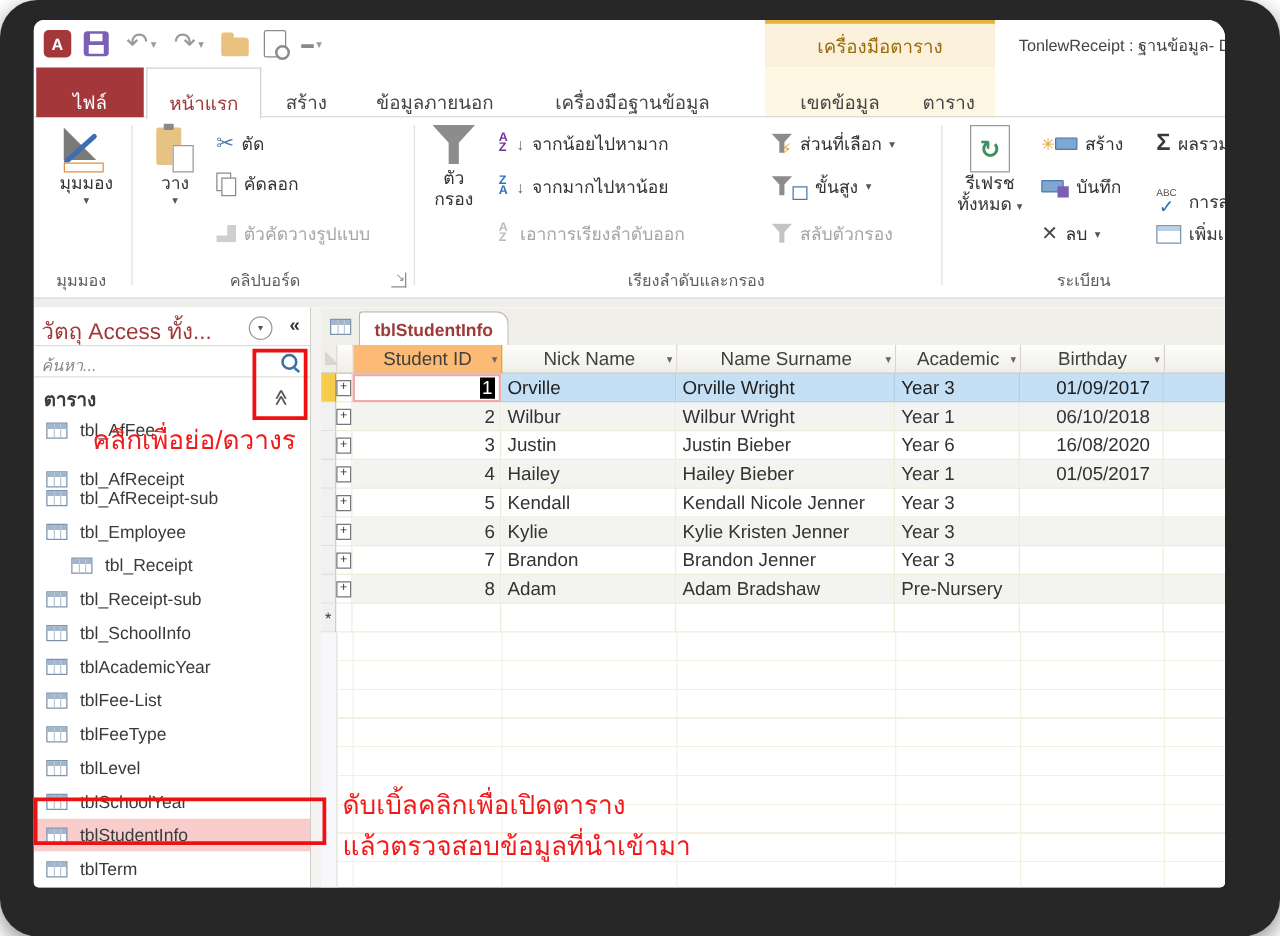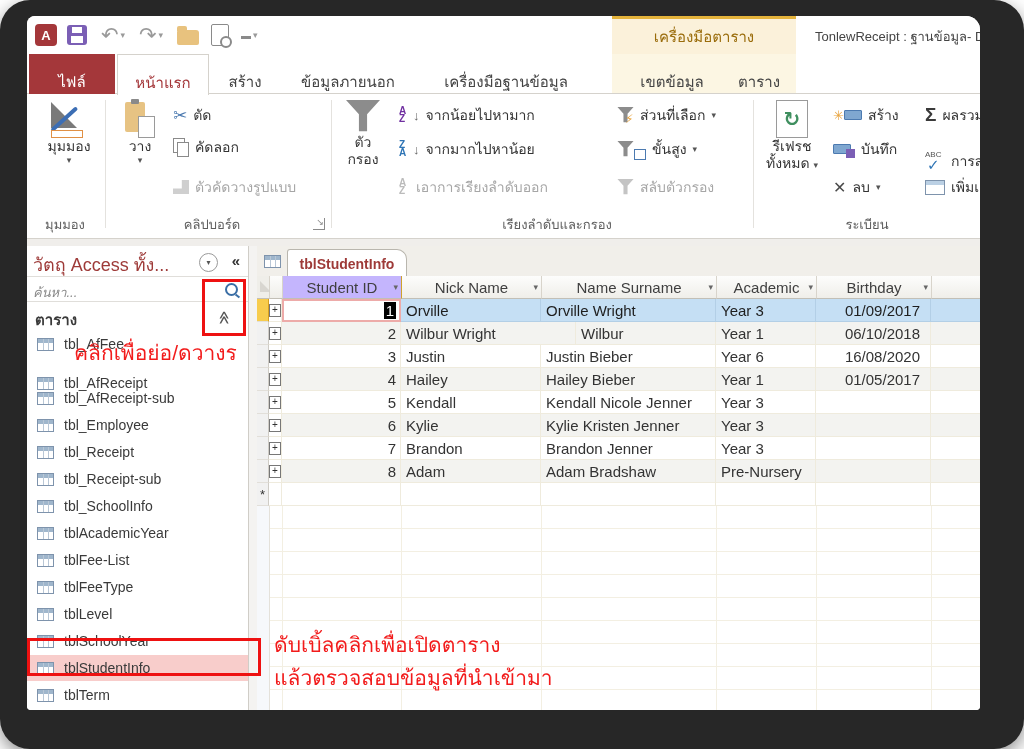--- a/index.html
+++ b/index.html
@@ -91,21 +91,21 @@
   .ticon:after{content:"";position:absolute;left:10px;top:0;bottom:0;width:1px;background:#B9C7D6;}
   .navitem.hl{background:#F8CDCB;}
   
   .sheet{position:absolute;left:230px;top:0;width:723px;height:100%;background:#fff;}
   .tabbar{position:absolute;left:0;top:0;width:100%;height:30px;background:#F1EFEA;border-bottom:1px solid #D8D5D0;}
   .doctab{position:absolute;left:30px;top:3px;width:118px;height:27px;background:#fff;border:1px solid #B9B6AE;border-bottom:none;border-radius:3px 10px 0 0;display:flex;align-items:center;justify-content:center;font-size:14px;font-weight:bold;color:#9E3A38;}
   .tabicon{position:absolute;left:7px;top:9px;}
   .ghead{position:absolute;left:0;top:30px;width:100%;height:23px;display:flex;}
   .hc{box-sizing:border-box;height:23px;background:linear-gradient(#FDFDFC,#EFEEE9);border-right:1px solid #D8D4CB;border-bottom:1px solid #C2BFB6;display:flex;align-items:center;justify-content:center;font-size:15px;color:#3F3F3F;position:relative;overflow:hidden;white-space:nowrap;}
   .hc .hdd{position:absolute;right:3px;font-size:9px;color:#666;}
-  .hc.amber{background:#c4b5fd;border-right-color:#CFA22C;justify-content:center;}
+  .hc.amber{background:#fdba74;border-right-color:#CFA22C;justify-content:center;}
   .corner{background:#EFEEE9;border-right:1px solid #D8D4CB;border-bottom:1px solid #C2BFB6;position:relative;}
   .corner:after{content:"";position:absolute;left:3px;top:5px;width:0;height:0;border-bottom:11px solid #D2D0C9;border-right:11px solid transparent;opacity:.8;}
   .grow{display:flex;height:23px;}
   .cell{box-sizing:border-box;height:23px;border-right:1px solid #EFEBDD;border-bottom:1px solid #EFEBDD;font-size:15px;color:#333;display:flex;align-items:center;overflow:hidden;white-space:nowrap;}
   .cell.num{justify-content:flex-end;padding-right:4px;}
   .cell.txt{padding-left:5px;}
   .cell.date{justify-content:flex-end;padding-right:10px;}
   .selc{box-sizing:border-box;background:#F1F1F1;border-right:1px solid #CFCCC6;border-bottom:1px solid #E2DFD9;}
   .selc.active{background:#F7CC4D;border-right-color:#D8A01F;}
   .selc.star{display:flex;align-items:center;justify-content:center;font-size:13px;color:#333;background:#F1F1F1;}
@@ -337,21 +337,21 @@
             <span>tbl_AfReceipt</span>
           </div>
         <div class="navitem" style="top:139px;">
             <span class="ticon"></span>
             <span>tbl_AfReceipt-sub</span>
           </div>
         <div class="navitem" style="top:166px;">
             <span class="ticon"></span>
             <span>tbl_Employee</span>
           </div>
-        <div class="navitem" style="top:193px;">
+        <div class="navitem" style="top:193px;padding-left:20px;">
             <span class="ticon"></span>
             <span>tbl_Receipt</span>
           </div>
         <div class="navitem" style="top:220px;">
             <span class="ticon"></span>
             <span>tbl_Receipt-sub</span>
           </div>
         <div class="navitem" style="top:247px;">
             <span class="ticon"></span>
             <span>tbl_SchoolInfo</span>
@@ -437,22 +437,22 @@
             <div class="cell date" style="width:115px;">01/09/2017</div>
             <div class="cell" style="flex:1;border-right:none;"></div>
           </div>
 
           <div class="grow even">
             <div class="selc" style="width:12px;"></div>
             <div class="expc" style="width:13px;">
                 <span class="plusbox">+</span>
               </div>
             <div class="cell num" style="width:119px;">2</div>
+            <div class="cell txt" style="width:140px;">Wilbur</div>
             <div class="cell txt" style="width:175px;">Wilbur Wright</div>
-            <div class="cell txt" style="width:140px;">Wilbur</div>
             <div class="cell txt" style="width:100px;">Year 1</div>
             <div class="cell date" style="width:115px;">06/10/2018</div>
             <div class="cell" style="flex:1;border-right:none;"></div>
           </div>
           <div class="grow">
             <div class="selc" style="width:12px;"></div>
             <div class="expc" style="width:13px;">
                 <span class="plusbox">+</span>
               </div>
             <div class="cell num" style="width:119px;">3</div>

